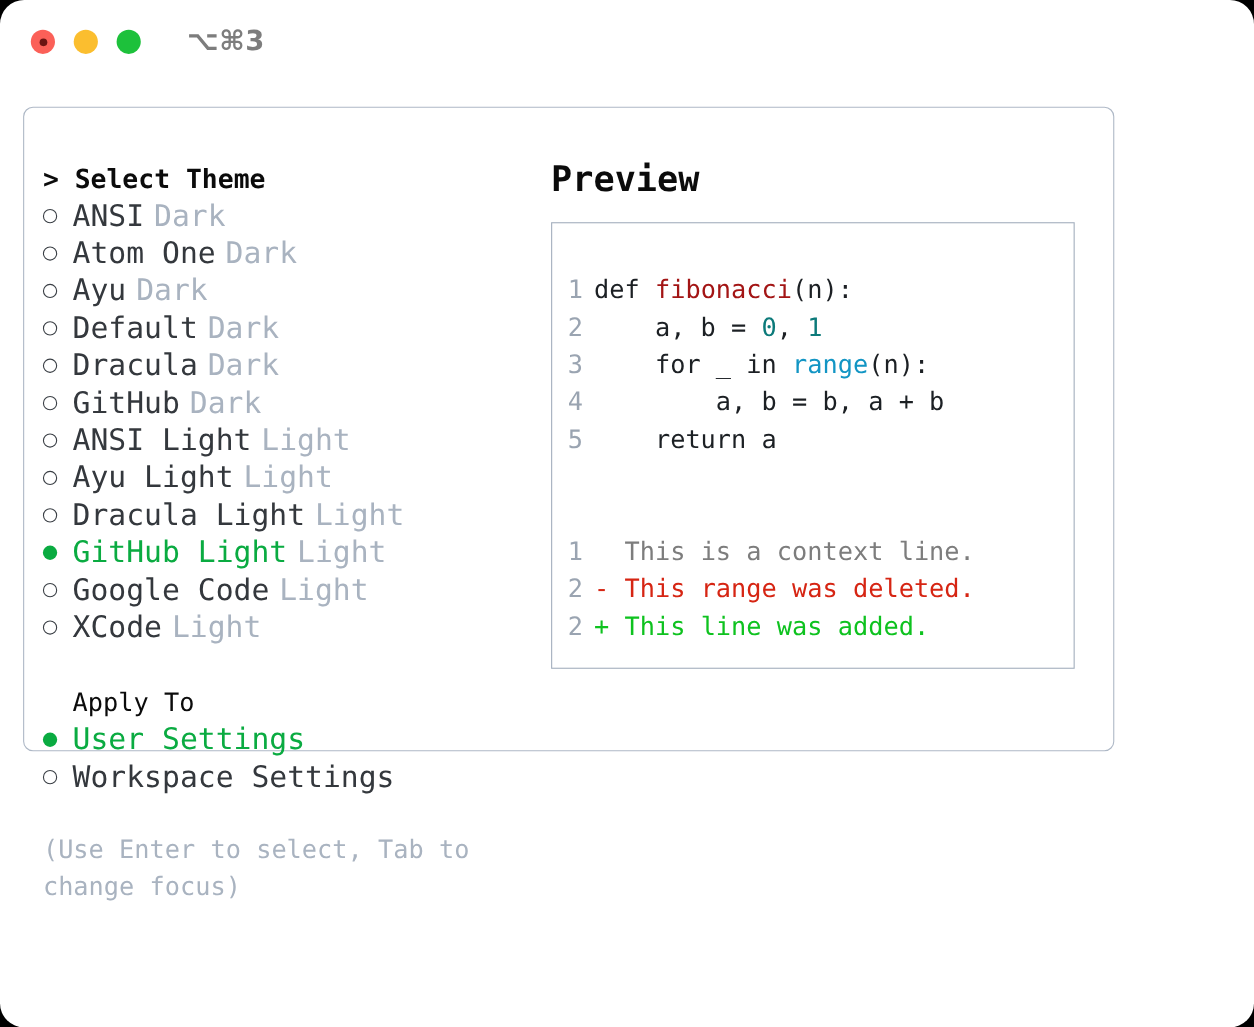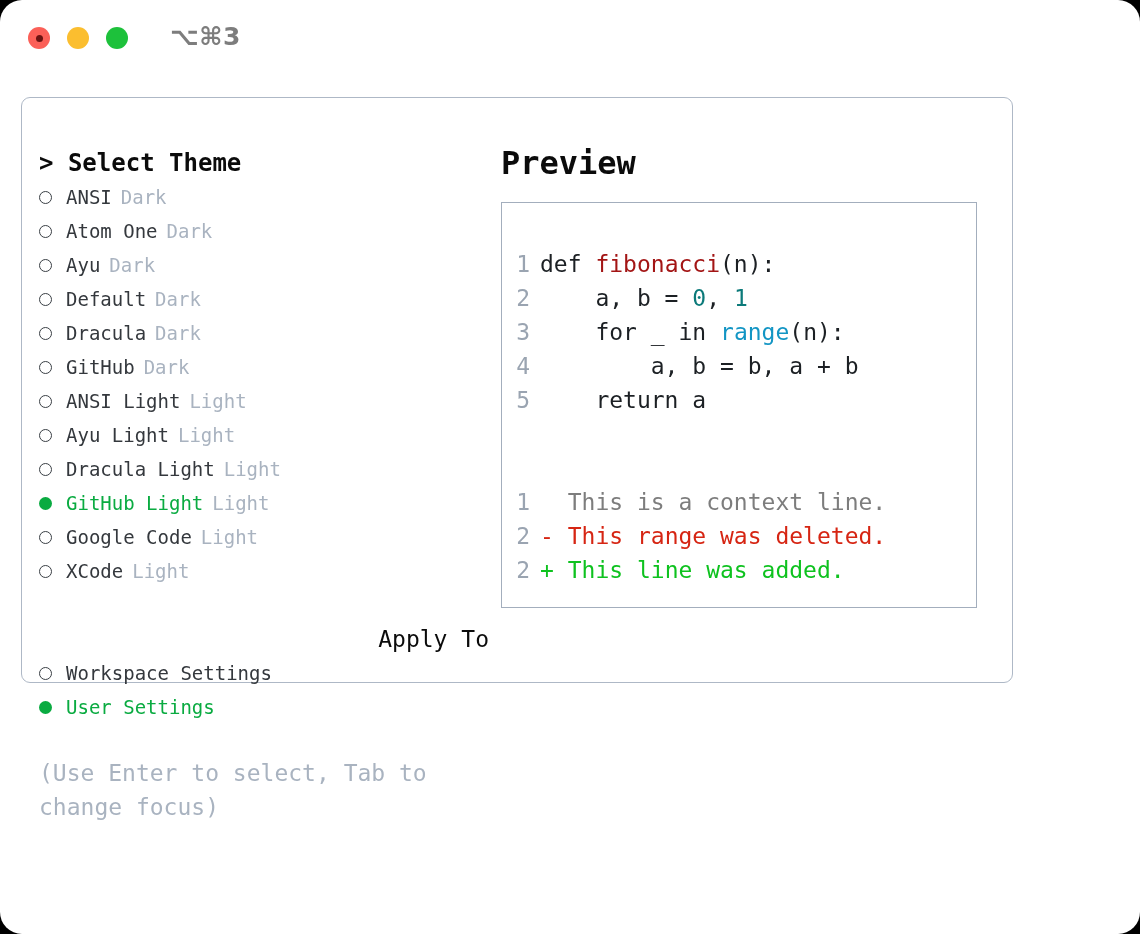--- a/index.html
+++ b/index.html
@@ -96,21 +96,21 @@
     white-space: pre;
   }
   .list {
     margin: 0;
     padding: 0;
     list-style: none;
   }
   .item {
     height: 34px;
     line-height: 34px;
-    font-size: 19px;
+    font-size: 27px;
     color: #34383d;
     white-space: pre;
     display: flex;
     align-items: center;
   }
   .marker {
     display: inline-block;
     width: 27px;
     flex: 0 0 27px;
     font-size: 23px;
@@ -143,21 +143,20 @@
     margin-left: 9px;
   }
 
   .subsection-title {
     font-size: 23px;
     color: #0b0b0b;
     height: 34px;
     line-height: 34px;
     padding-left: 27px;
     white-space: pre;
-    text-align: right;
   }
   .spacer-line { height: 34px; }
 
   .hint {
     margin-top: 32px;
     font-size: 23px;
     line-height: 34px;
     color: #a9b3c0;
     width: 410px;
     white-space: normal;
@@ -301,28 +300,28 @@
           <span class="item-label">XCode</span>
           <span class="item-mode">Light</span>
         </li>
       </ul>
 
       <div class="spacer-line"></div>
 
       <div class="subsection-title">Apply To</div>
 
       <ul class="list">
-        <li class="item">
-          <span class="marker"><span class="ring"></span></span>
-          <span class="item-label">Workspace Settings</span>
-        </li>
         <li class="item selected">
           <span class="marker"><span class="fill"></span></span>
           <span class="item-label">User Settings</span>
         </li>
+        <li class="item">
+          <span class="marker"><span class="ring"></span></span>
+          <span class="item-label">Workspace Settings</span>
+        </li>
       </ul>
 
       <div class="hint">(Use Enter to select, Tab to change focus)</div>
     </div>
 
     <div class="right-col">
       <div class="preview-title">Preview</div>
 
       <div class="code-panel">
 

